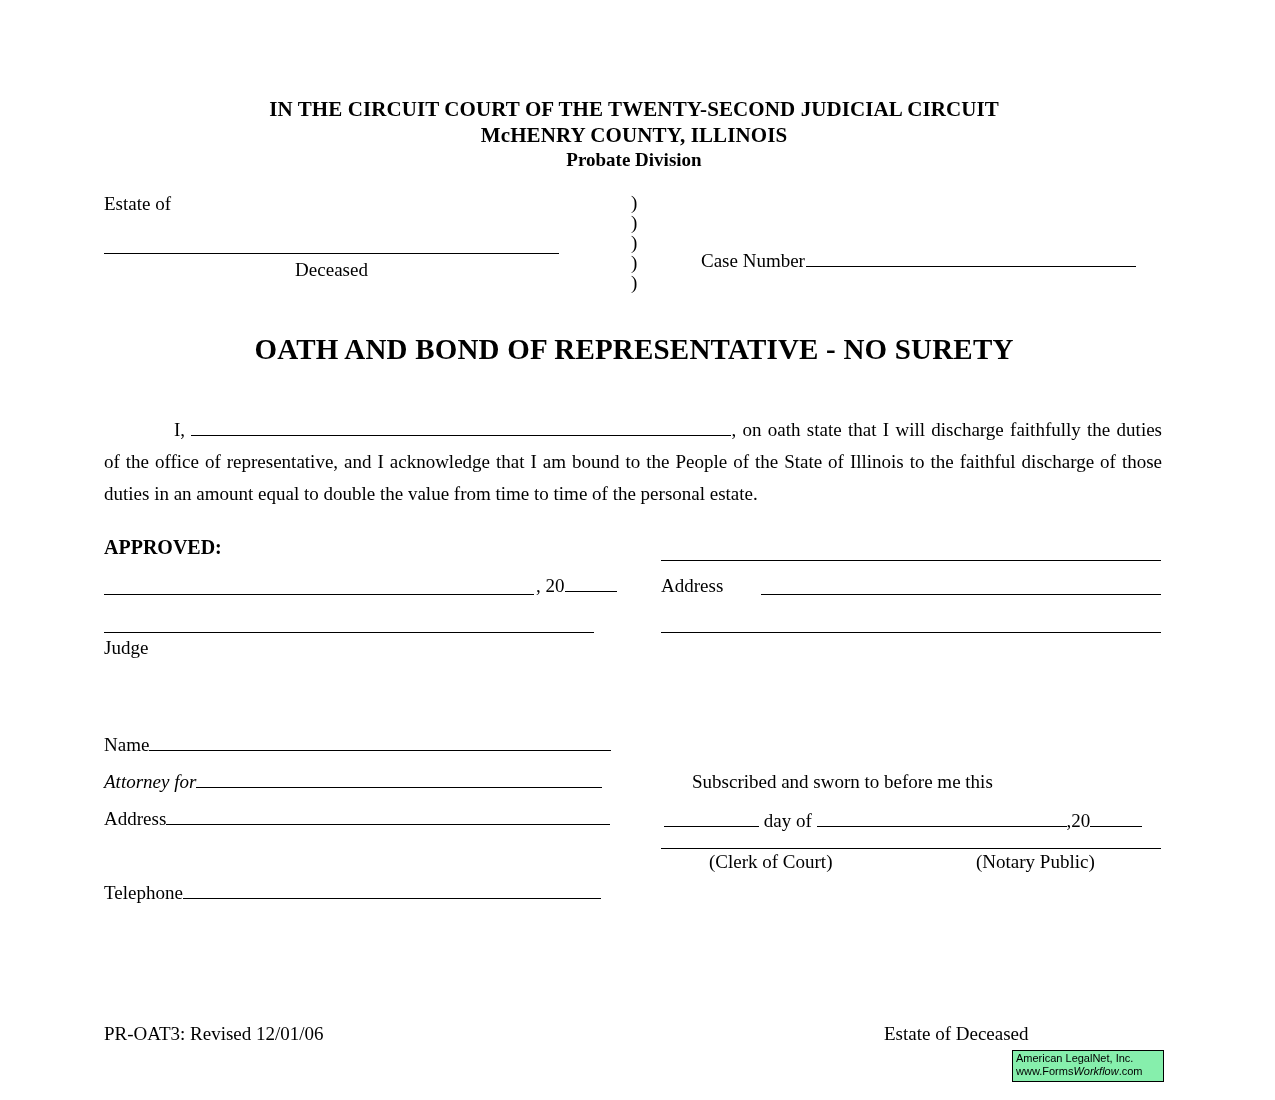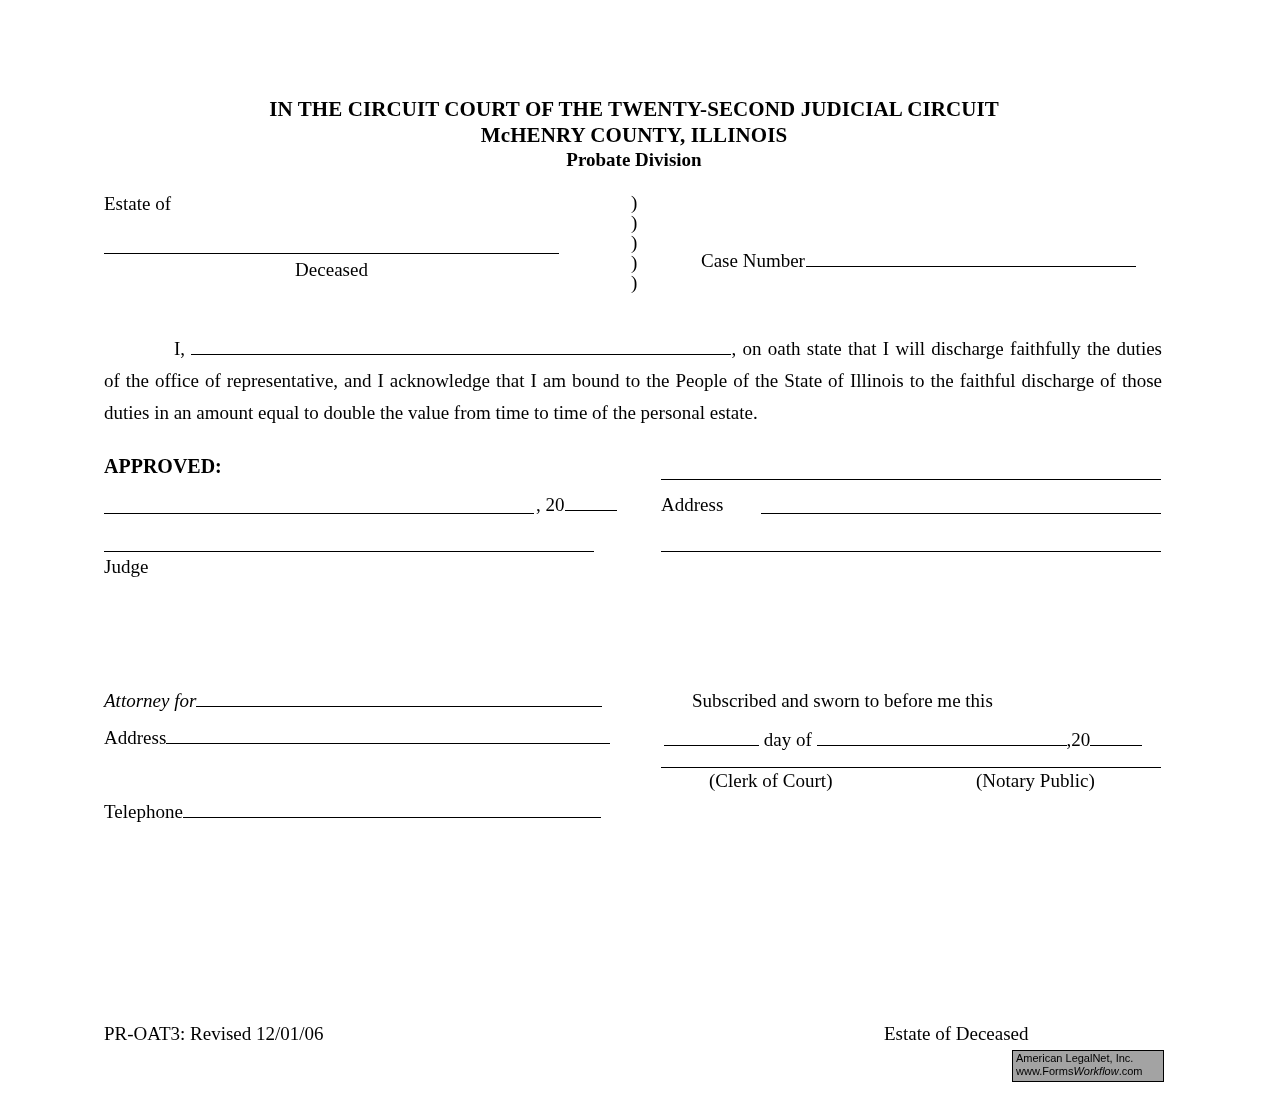--- a/index.html
+++ b/index.html
@@ -199,21 +199,21 @@
   }
   .footer .form-id { position: absolute; left: 0; top: 0; }
   .footer .estate-dec { position: absolute; left: 780px; top: 0; }
 
   .legalnet-box {
     position: absolute;
     left: 908px;
     top: 1050px;
     width: 152px;
     border: 1px solid #000;
-    background: #a3a3a3;
+    background: #86efac;
     font-family: "Liberation Sans", sans-serif;
     font-size: 11px;
     line-height: 1.22;
     padding: 1px 3px 2px 3px;
     box-sizing: border-box;
   }
   .legalnet-box .l2 i { font-style: italic; }
 </style>
 </head>
 <body>
@@ -236,20 +236,21 @@
         <div>)</div>
         <div>)</div>
       </div>
       <div class="estate-line"></div>
       <div class="deceased">Deceased</div>
       <div class="case-number">
         <span class="cn-label">Case Number</span><span class="cn-line"></span>
       </div>
     </div>
 
+    <div class="doc-title">OATH AND BOND OF REPRESENTATIVE - NO SURETY</div>
 
     <div class="oath">
       <span class="indent"></span><span>I, </span><span class="name-line"></span><span>, on oath state that I will discharge faithfully the duties of the office of representative, and I acknowledge that I am bound to the People of the State of Illinois to the faithful discharge of those duties in an amount equal to double the value from time to time of the personal estate.</span>
     </div>
 
     <div class="approved-block">
       <div class="approved-label">APPROVED:</div>
 
       <div class="ab-line l-date-line"></div>
       <div class="l-date-text"><span>, 20</span><span class="l-date-tail"></span></div>
@@ -257,20 +258,23 @@
       <div class="ab-line l-judge-line"></div>
       <div class="judge-label">Judge</div>
 
       <div class="ab-line r-line1"></div>
       <div class="r-addr-label">Address</div>
       <div class="r-addr-line"></div>
       <div class="ab-line r-line3"></div>
     </div>
 
     <div class="bottom-block">
+      <div class="bb-row row-name">
+        <span class="bb-label">Name</span><span class="bb-fill" style="width:462px"></span>
+      </div>
       <div class="bb-row row-attorney">
         <span class="bb-label">Attorney for</span><span class="bb-fill" style="width:406px"></span>
       </div>
       <div class="bb-row row-address">
         <span class="bb-label">Address</span><span class="bb-fill" style="width:444px"></span>
       </div>
       <div class="bb-row row-telephone">
         <span class="bb-label">Telephone</span><span class="bb-fill" style="width:418px"></span>
       </div>
 

